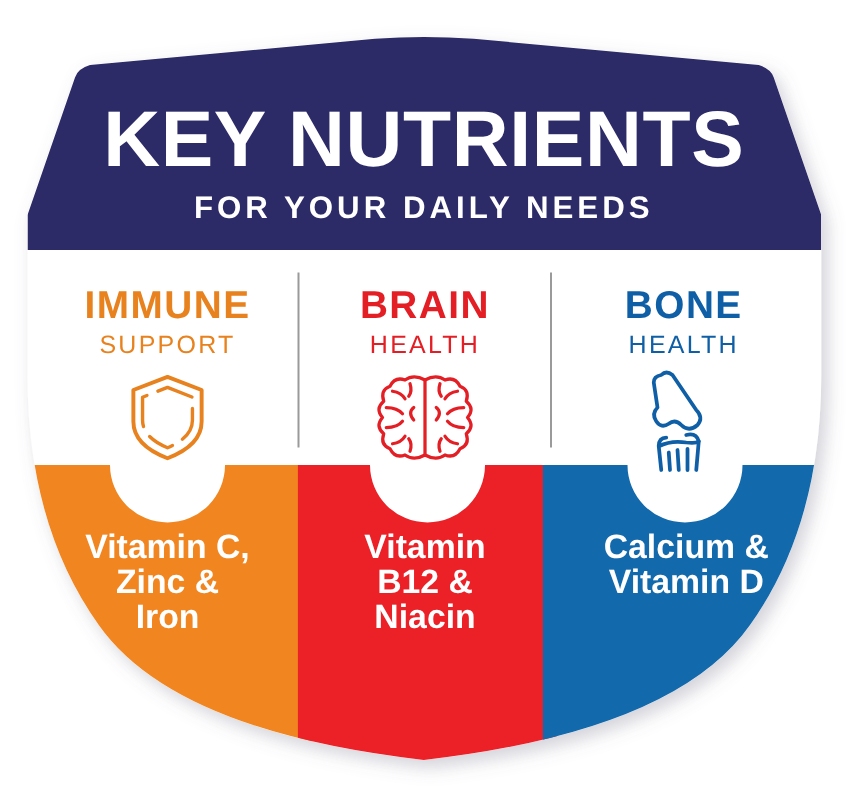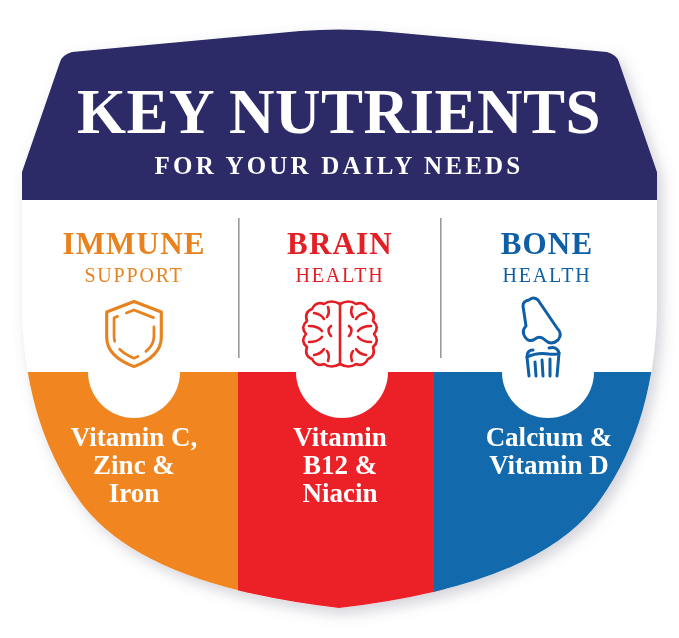--- a/index.html
+++ b/index.html
@@ -10,21 +10,20 @@
   body {
     width: 679px;
     height: 638px;
     font-family: "Liberation Sans", sans-serif;
     overflow: hidden;
   }
   #badge-root {
     position: relative;
     width: 625px;
     height: 638px;
-    font-family: Liberation Serif, serif;
   }
   #badge-svg {
     position: absolute;
     top: 0;
     left: 0;
     display: block;
   }
   .hdr-title {
     font-weight: bold;
     letter-spacing: 0.5px;

